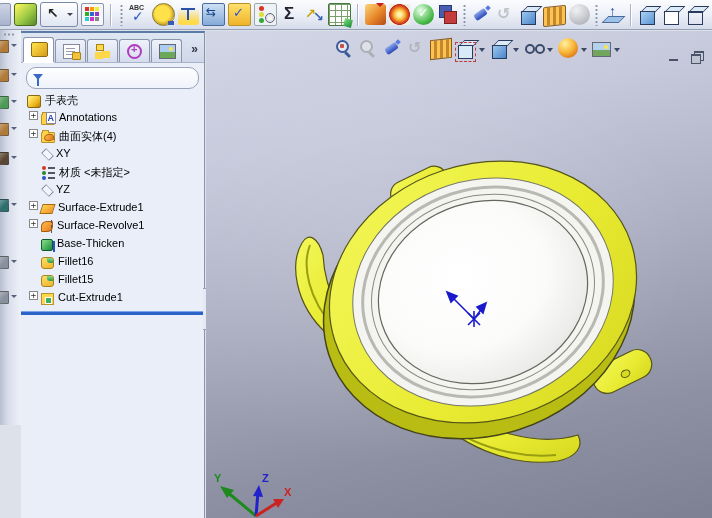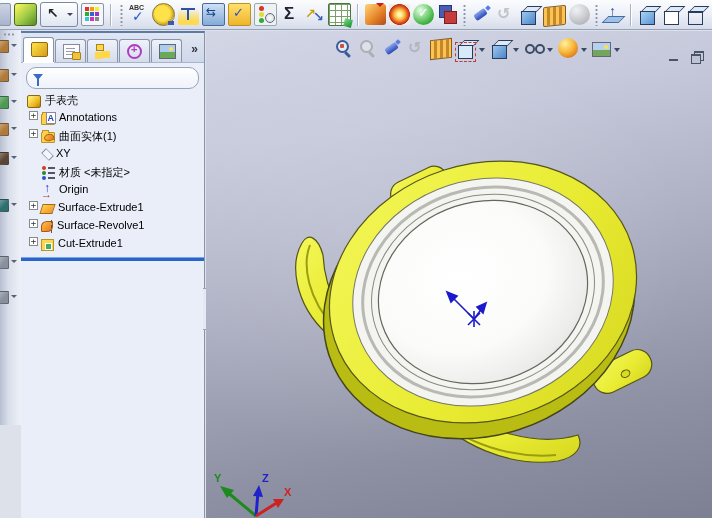--- a/index.html
+++ b/index.html
@@ -294,46 +294,61 @@
         <span class="lbl">手表壳</span>
       </div>
       <div class="tree-row">
         <span class="expander">+</span>
         <span class="tri tri-annotations"></span>
         <span class="lbl">Annotations</span>
       </div>
       <div class="tree-row">
         <span class="expander">+</span>
         <span class="tri tri-surface-bodies"></span>
-        <span class="lbl">曲面实体(1)</span>
+        <span class="lbl">曲面实体(4)</span>
       </div>
       <div class="tree-row">
         <span class="expander empty"></span>
         <span class="tri tri-plane"></span>
         <span class="lbl">XY</span>
       </div>
       <div class="tree-row">
         <span class="expander empty"></span>
         <span class="tri tri-material"></span>
         <span class="lbl">材质 &lt;未指定&gt;</span>
       </div>
       <div class="tree-row">
         <span class="expander empty"></span>
-        <span class="tri tri-origin"></span>
-        <span class="lbl">Origin</span>
+        <span class="tri tri-plane"></span>
+        <span class="lbl">YZ</span>
       </div>
       <div class="tree-row">
         <span class="expander">+</span>
         <span class="tri tri-surface-extrude"></span>
         <span class="lbl">Surface-Extrude1</span>
       </div>
       <div class="tree-row">
         <span class="expander">+</span>
         <span class="tri tri-surface-revolve"></span>
         <span class="lbl">Surface-Revolve1</span>
+      </div>
+      <div class="tree-row">
+        <span class="expander empty"></span>
+        <span class="tri tri-thicken"></span>
+        <span class="lbl">Base-Thicken</span>
+      </div>
+      <div class="tree-row">
+        <span class="expander empty"></span>
+        <span class="tri tri-fillet"></span>
+        <span class="lbl">Fillet16</span>
+      </div>
+      <div class="tree-row">
+        <span class="expander empty"></span>
+        <span class="tri tri-fillet"></span>
+        <span class="lbl">Fillet15</span>
       </div>
       <div class="tree-row">
         <span class="expander">+</span>
         <span class="tri tri-cut-extrude"></span>
         <span class="lbl">Cut-Extrude1</span>
       </div>
     </div>
   <div class="rollback-bar"></div>
   <div class="collapse-handle">
     <span class="tri-left"></span>

